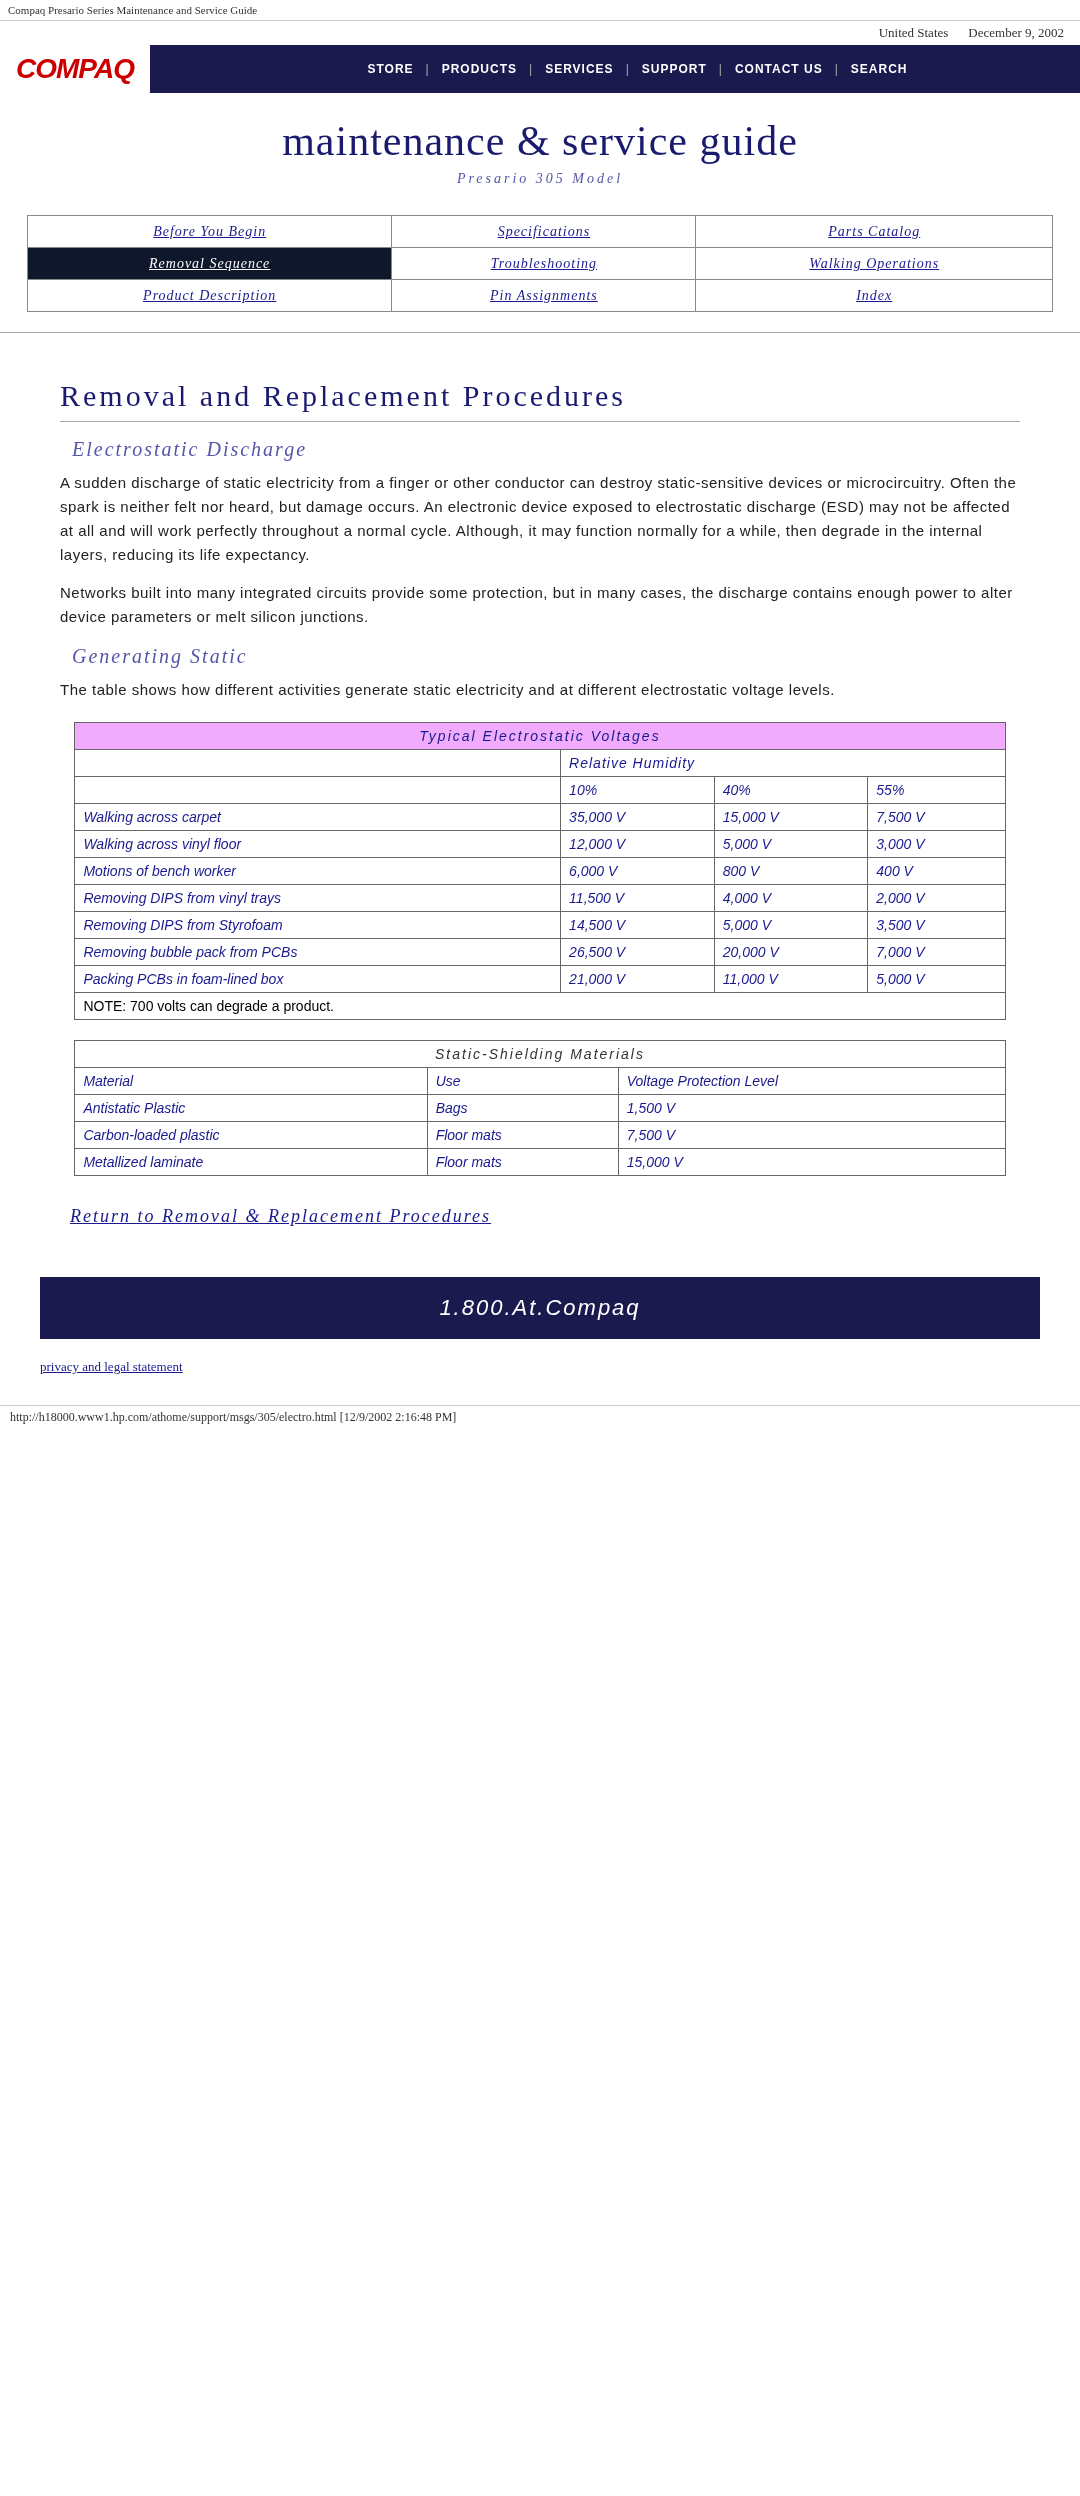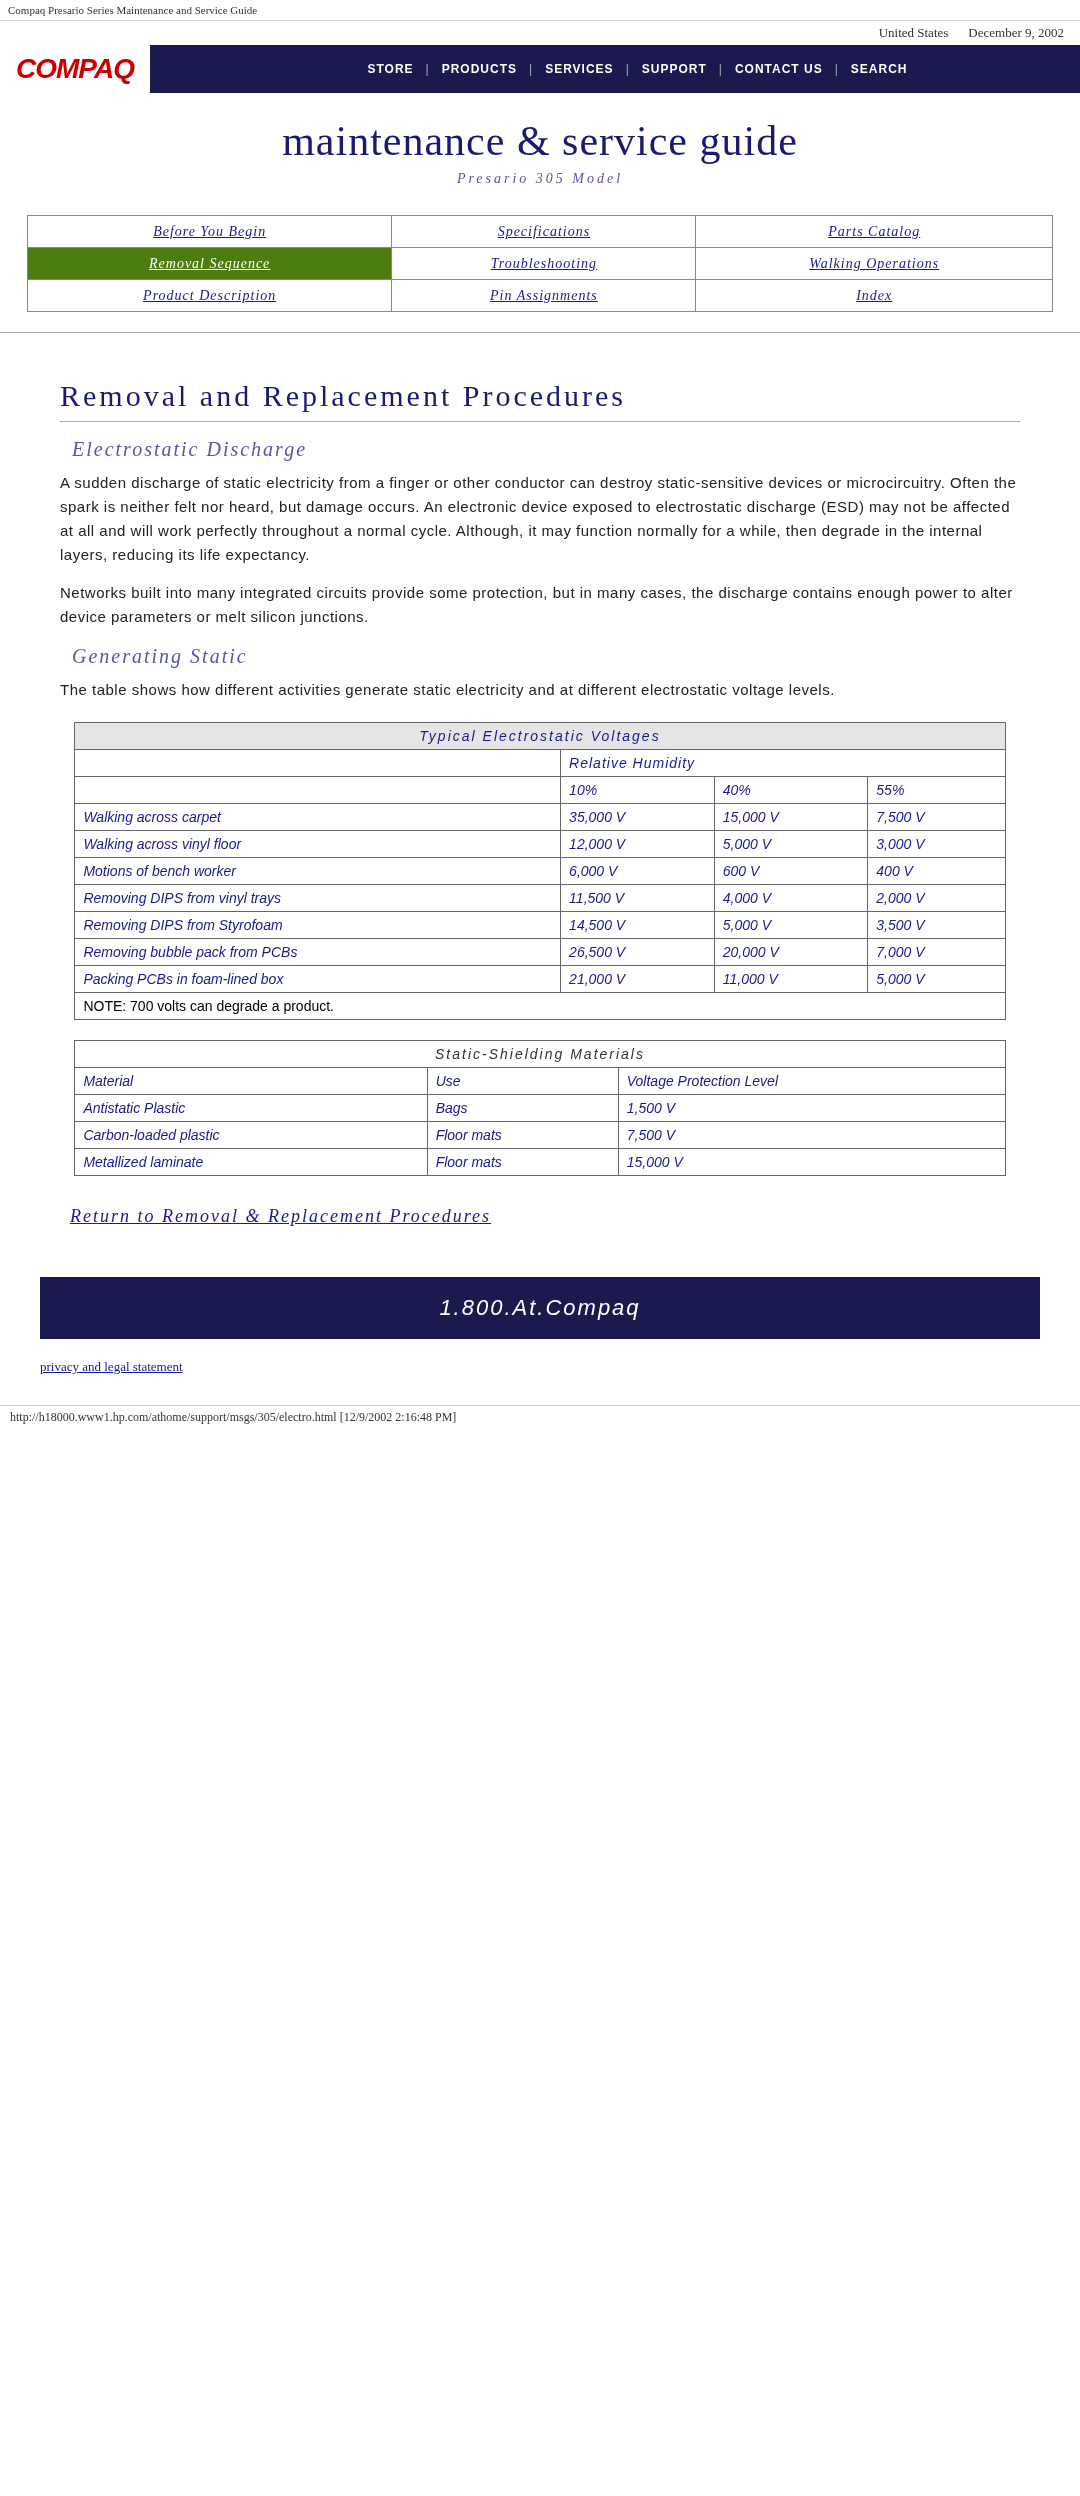--- a/index.html
+++ b/index.html
@@ -108,21 +108,21 @@
       padding: 7px 10px;
     }
     .nav-table a {
       color: #1a1a8e;
       text-decoration: underline;
       font-size: 14px;
       font-style: italic;
       letter-spacing: 1px;
     }
     .nav-table .active-cell {
-      background: #4d7c0f;
+      background: #0f172a;
       text-align: center;
     }
     .nav-table .active-cell a {
       color: #fff;
     }
 
     
     .main-content {
       padding: 10px 40px;
       max-width: 1040px;
@@ -169,21 +169,21 @@
       font-size: 14px;
       font-family: Arial, sans-serif;
       vertical-align: top;
     }
     .table-title-row td {
       text-align: center;
       font-style: italic;
       letter-spacing: 2px;
       color: #333;
       font-size: 14px;
-      background: #e5e5e5;
+      background: #f0abfc;
     }
     .humidity-header td {
       font-style: italic;
       letter-spacing: 1px;
       color: #333;
       font-size: 14px;
     }
     .data-table tr td:first-child {
       color: #1a1a8e;
       font-style: italic;
@@ -363,21 +363,21 @@
         </tr>
         <tr>
           <td>Walking across vinyl floor</td>
           <td>12,000 V</td>
           <td>5,000 V</td>
           <td>3,000 V</td>
         </tr>
         <tr>
           <td>Motions of bench worker</td>
           <td>6,000 V</td>
-          <td>600 V</td>
+          <td>800 V</td>
           <td>400 V</td>
         </tr>
         <tr>
           <td>Removing DIPS from vinyl trays</td>
           <td>11,500 V</td>
           <td>4,000 V</td>
           <td>2,000 V</td>
         </tr>
         <tr>
           <td>Removing DIPS from Styrofoam</td>

